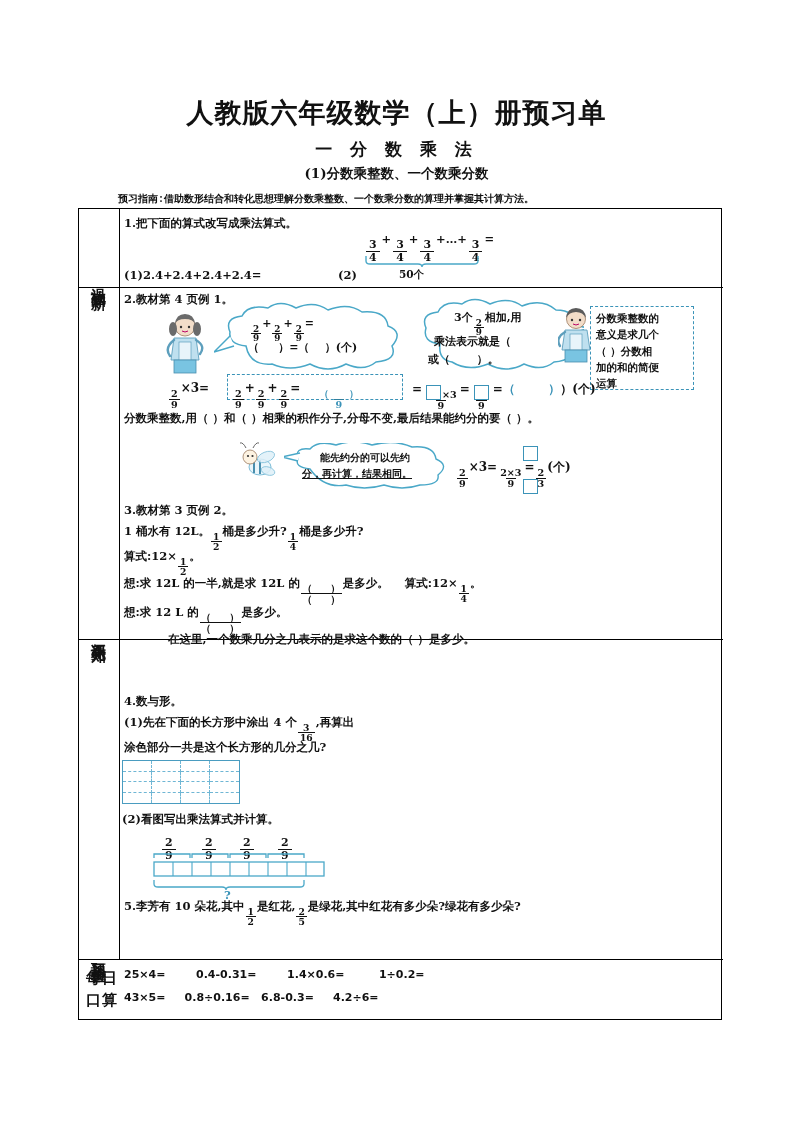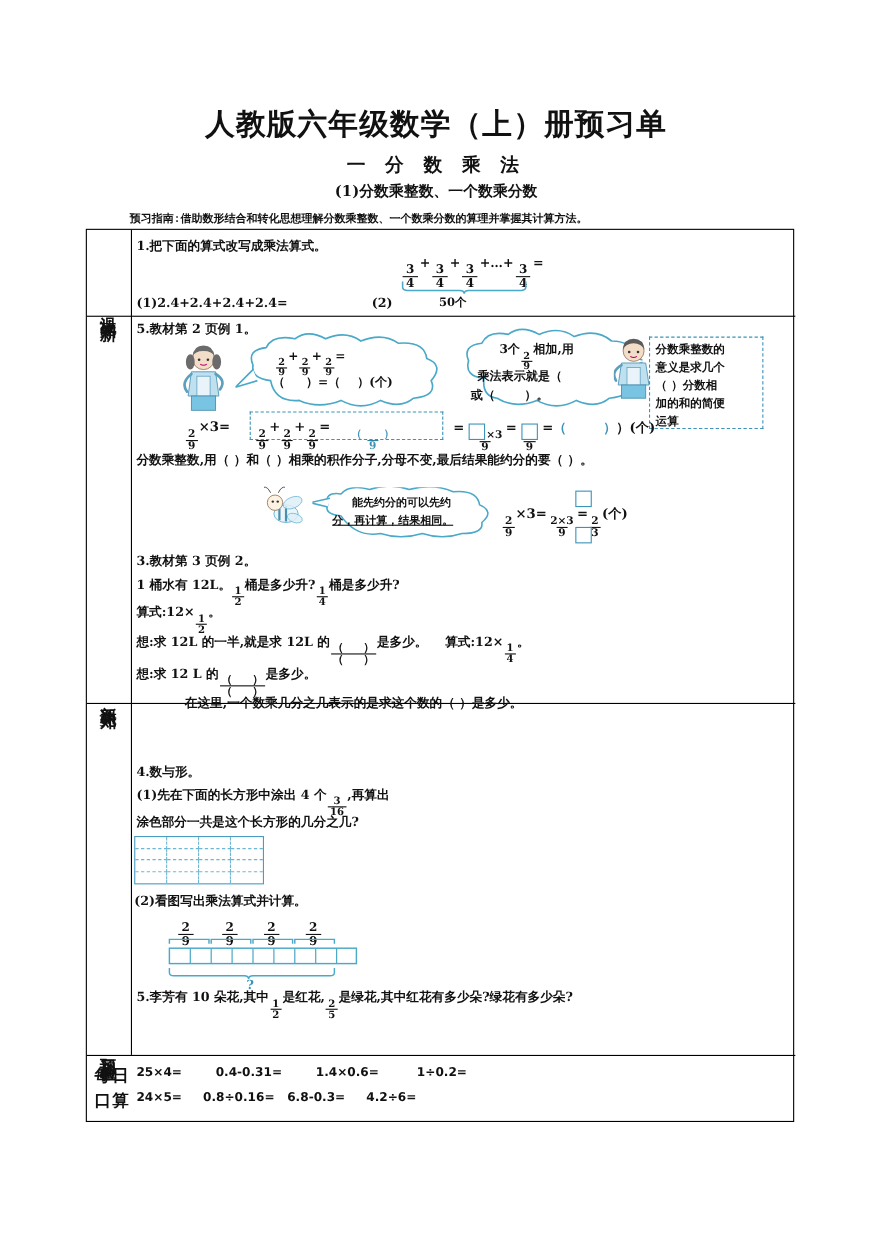--- a/index.html
+++ b/index.html
@@ -152,21 +152,21 @@
       </span><span>=</span>
   </div>
 
   <svg style="position:absolute;left:364px;top:254px;" width="120" height="16">
     <path d="M2,2 L2,7 Q2,10 6,10 L54,10 Q58,10 58,13 Q58,10 62,10 L110,10 Q114,10 114,7 L114,2" fill="none" stroke="#4aa8c8" stroke-width="1.4"></path>
   </svg>
   <div class="txt sm" style="position:absolute;left:399px;top:268px;">50个</div>
   <div class="txt" style="position:absolute;left:124px;top:268px;">(1)2.4+2.4+2.4+2.4=</div>
   <div class="txt" style="position:absolute;left:338px;top:268px;">(2)</div>
 
-  <div class="txt" style="position:absolute;left:124px;top:292px;">5.教材第 2 页例 1。</div>
+  <div class="txt" style="position:absolute;left:124px;top:292px;">2.教材第 4 页例 1。</div>
 
   <svg class="person" style="left:166px;top:312px;" width="38" height="62">
     <ellipse cx="19" cy="14" rx="10" ry="10" fill="#f2ddc9" stroke="#9a7a5e" stroke-width="0.8"></ellipse>
     <path d="M9 12 Q10 2 19 2 Q28 2 29 12 Q27 7 19 7 Q11 7 9 12Z" fill="#6b6b6b"></path>
     <ellipse cx="7" cy="17" rx="4" ry="7" fill="#6b6b6b"></ellipse>
     <ellipse cx="31" cy="17" rx="4" ry="7" fill="#6b6b6b"></ellipse>
     <circle cx="15" cy="15" r="1.2" fill="#333"></circle>
       <circle cx="23" cy="15" r="1.2" fill="#333"></circle>
     <path d="M16 19 Q19 21 22 19" stroke="#b06" stroke-width="1" fill="none"></path>
     <path d="M8 26 L30 26 L33 48 L5 48 Z" fill="#bfe0ef" stroke="#5d9fbd" stroke-width="0.9"></path>
@@ -426,15 +426,15 @@
     <span>5.李芳有 10 朵花,其中</span><span class="frac">
         <span class="n">1</span>
         <span class="d">2</span>
       </span><span>是红花,</span><span class="frac">
         <span class="n">2</span>
         <span class="d">5</span>
       </span><span>是绿花,其中红花有多少朵?绿花有多少朵?</span>
   </div>
 
   <div class="calcrow" style="left:124px;top:968px;">25×4=        0.4-0.31=        1.4×0.6=         1÷0.2=</div>
-  <div class="calcrow" style="left:124px;top:991px;">24×5=     0.8÷0.16=   6.8-0.3=     4.2÷6=</div>
+  <div class="calcrow" style="left:124px;top:991px;">43×5=     0.8÷0.16=   6.8-0.3=     4.2÷6=</div>
 
 </div>
 
 </body></html>

